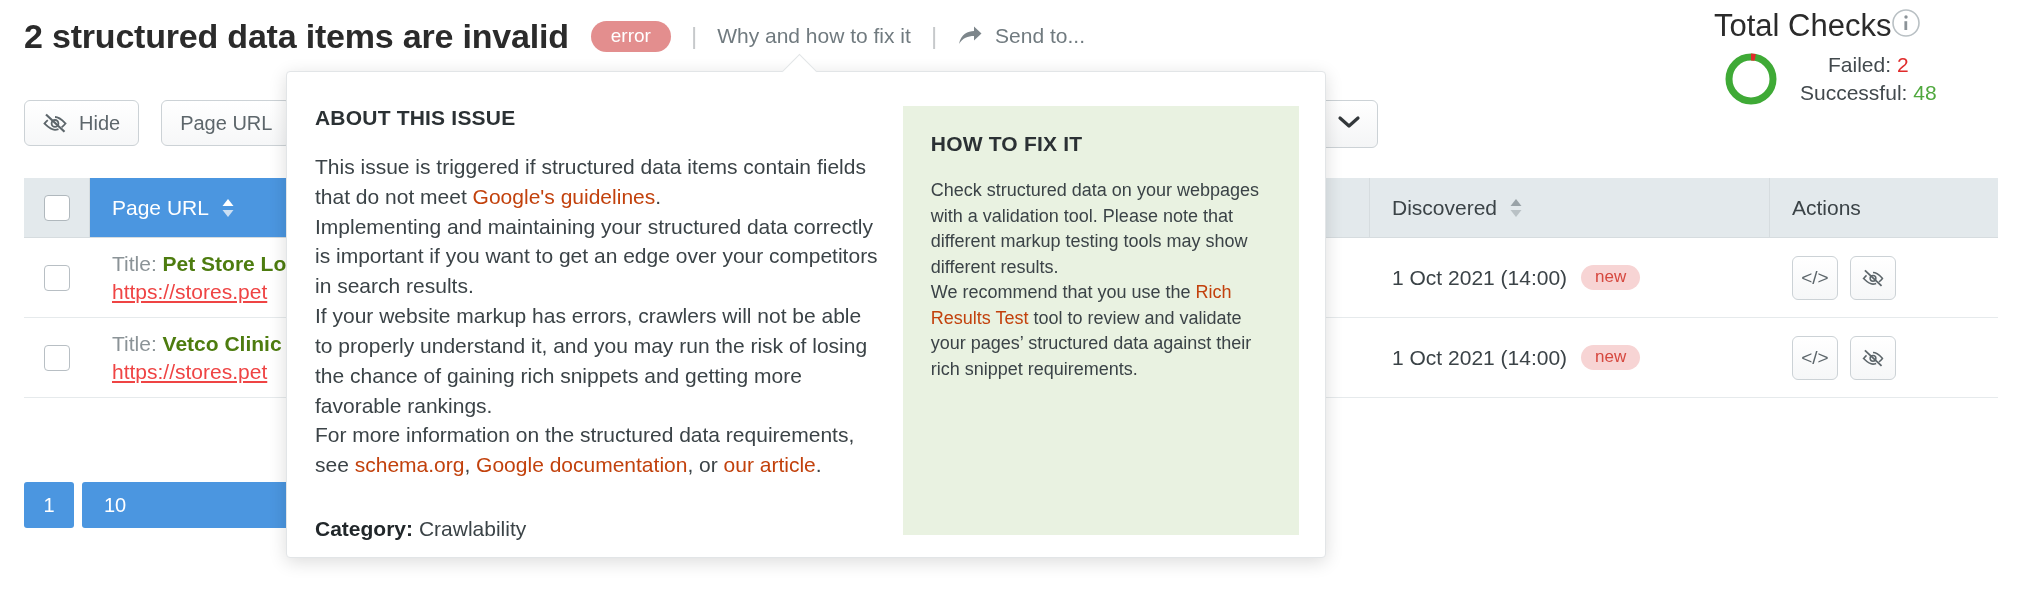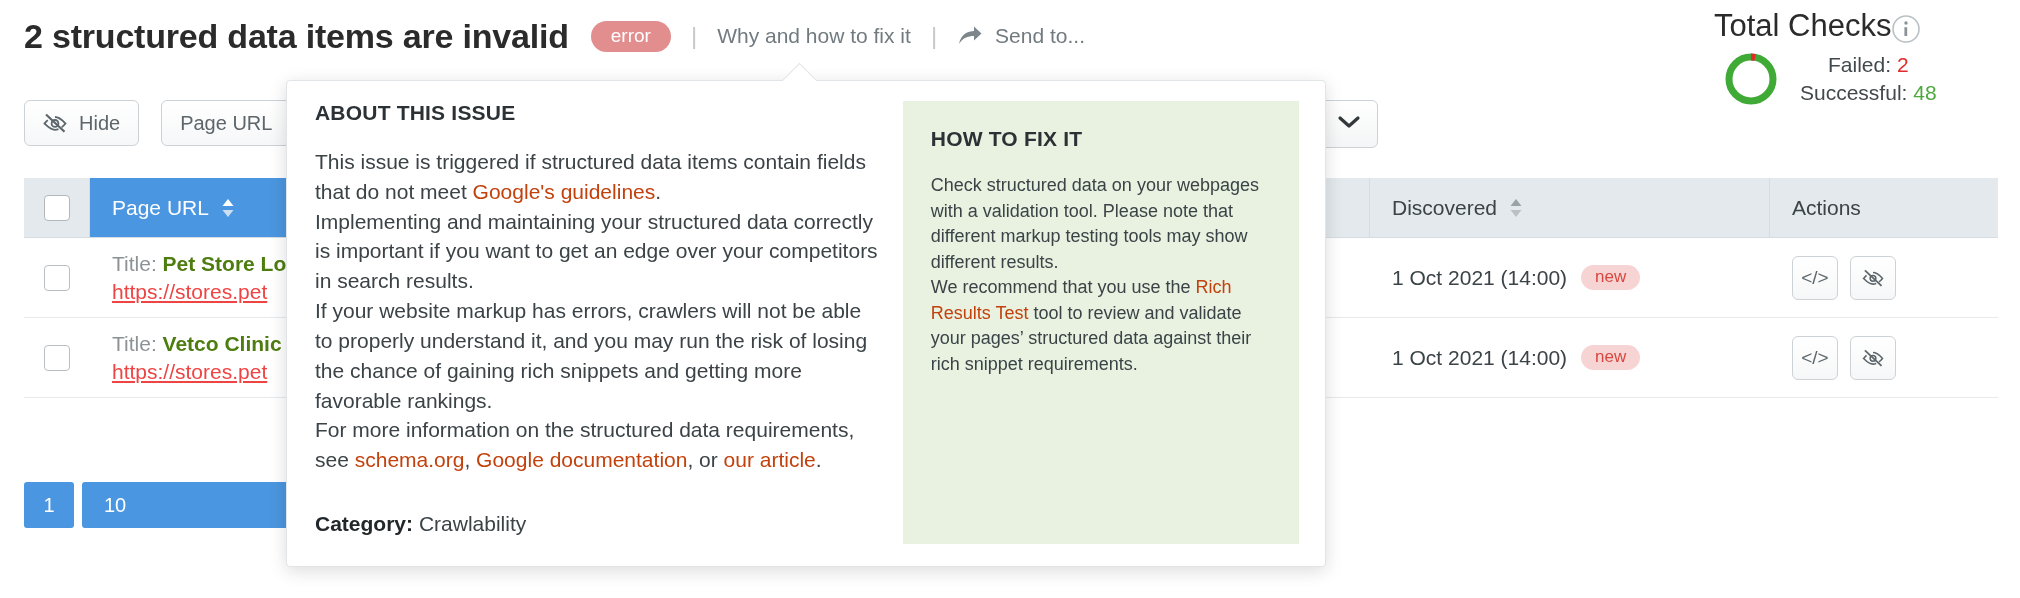--- a/index.html
+++ b/index.html
@@ -34,21 +34,21 @@
   }
   .send-wrap { display:flex; align-items:center; gap: 12px; }
   .share-icon { width: 26px; height: 22px; display:block; }
 
   
   .checks {
     position: absolute; right: 18px; top: 8px;
     width: 330px;
   }
   .checks-head {
-    display: flex; align-items: flex-end; justify-content: flex-start; gap: 0;
+    display: flex; align-items: flex-start; justify-content: flex-start; gap: 0;
     padding-left: 42px;
   }
   .checks-title { font-size: 31px; color: #2b2b2b; font-weight: 400; }
   .info-icon { width: 30px; height: 30px; }
   .checks-body { display: flex; align-items: center; gap: 20px; margin-top: 6px; padding-left: 50px;}
   .donut { width: 58px; height: 58px; position: relative; }
   .checks-stats { font-size: 21px; color: #42494d; line-height: 1.35; text-align: center; }
   .num-failed { color: #e02b2b; }
   .num-ok { color: #4fa83d; }
 
@@ -120,24 +120,24 @@
   .pager { position: absolute; left: 24px; top: 482px; display: flex; gap: 8px; }
   .pg {
     min-width: 50px; height: 46px; background: #4b96e0; color: #fff;
     display: flex; align-items: center; justify-content: center;
     font-size: 20px; border-radius: 3px; padding: 0 18px;
   }
   .pg.wide { width: 236px; justify-content: flex-start; padding-left: 22px; }
 
   
   .popup {
-    position: absolute; left: 286px; top: 80px; width: 1040px; height: 487px;
+    position: absolute; left: 286px; top: 71px; width: 1040px; height: 487px;
     background: #ffffff; border: 1px solid #e2e5e7; border-radius: 4px;
     box-shadow: 0 4px 18px rgba(0,0,0,0.14);
-    display: flex; padding: 20px 26px 22px 28px; gap: 24px;
+    display: flex; padding: 34px 26px 22px 28px; gap: 24px;
   }
   .popup:before {
     content: ""; position: absolute; left: 500px; top: -13px;
     width: 24px; height: 24px; background: #fff;
     border-left: 1px solid #e2e5e7; border-top: 1px solid #e2e5e7;
     transform: rotate(45deg);
   }
   .pop-left { width: 570px; }
   .pop-h {
     font-size: 21px; font-weight: 700; color: #2b3134; letter-spacing: 0.2px;

